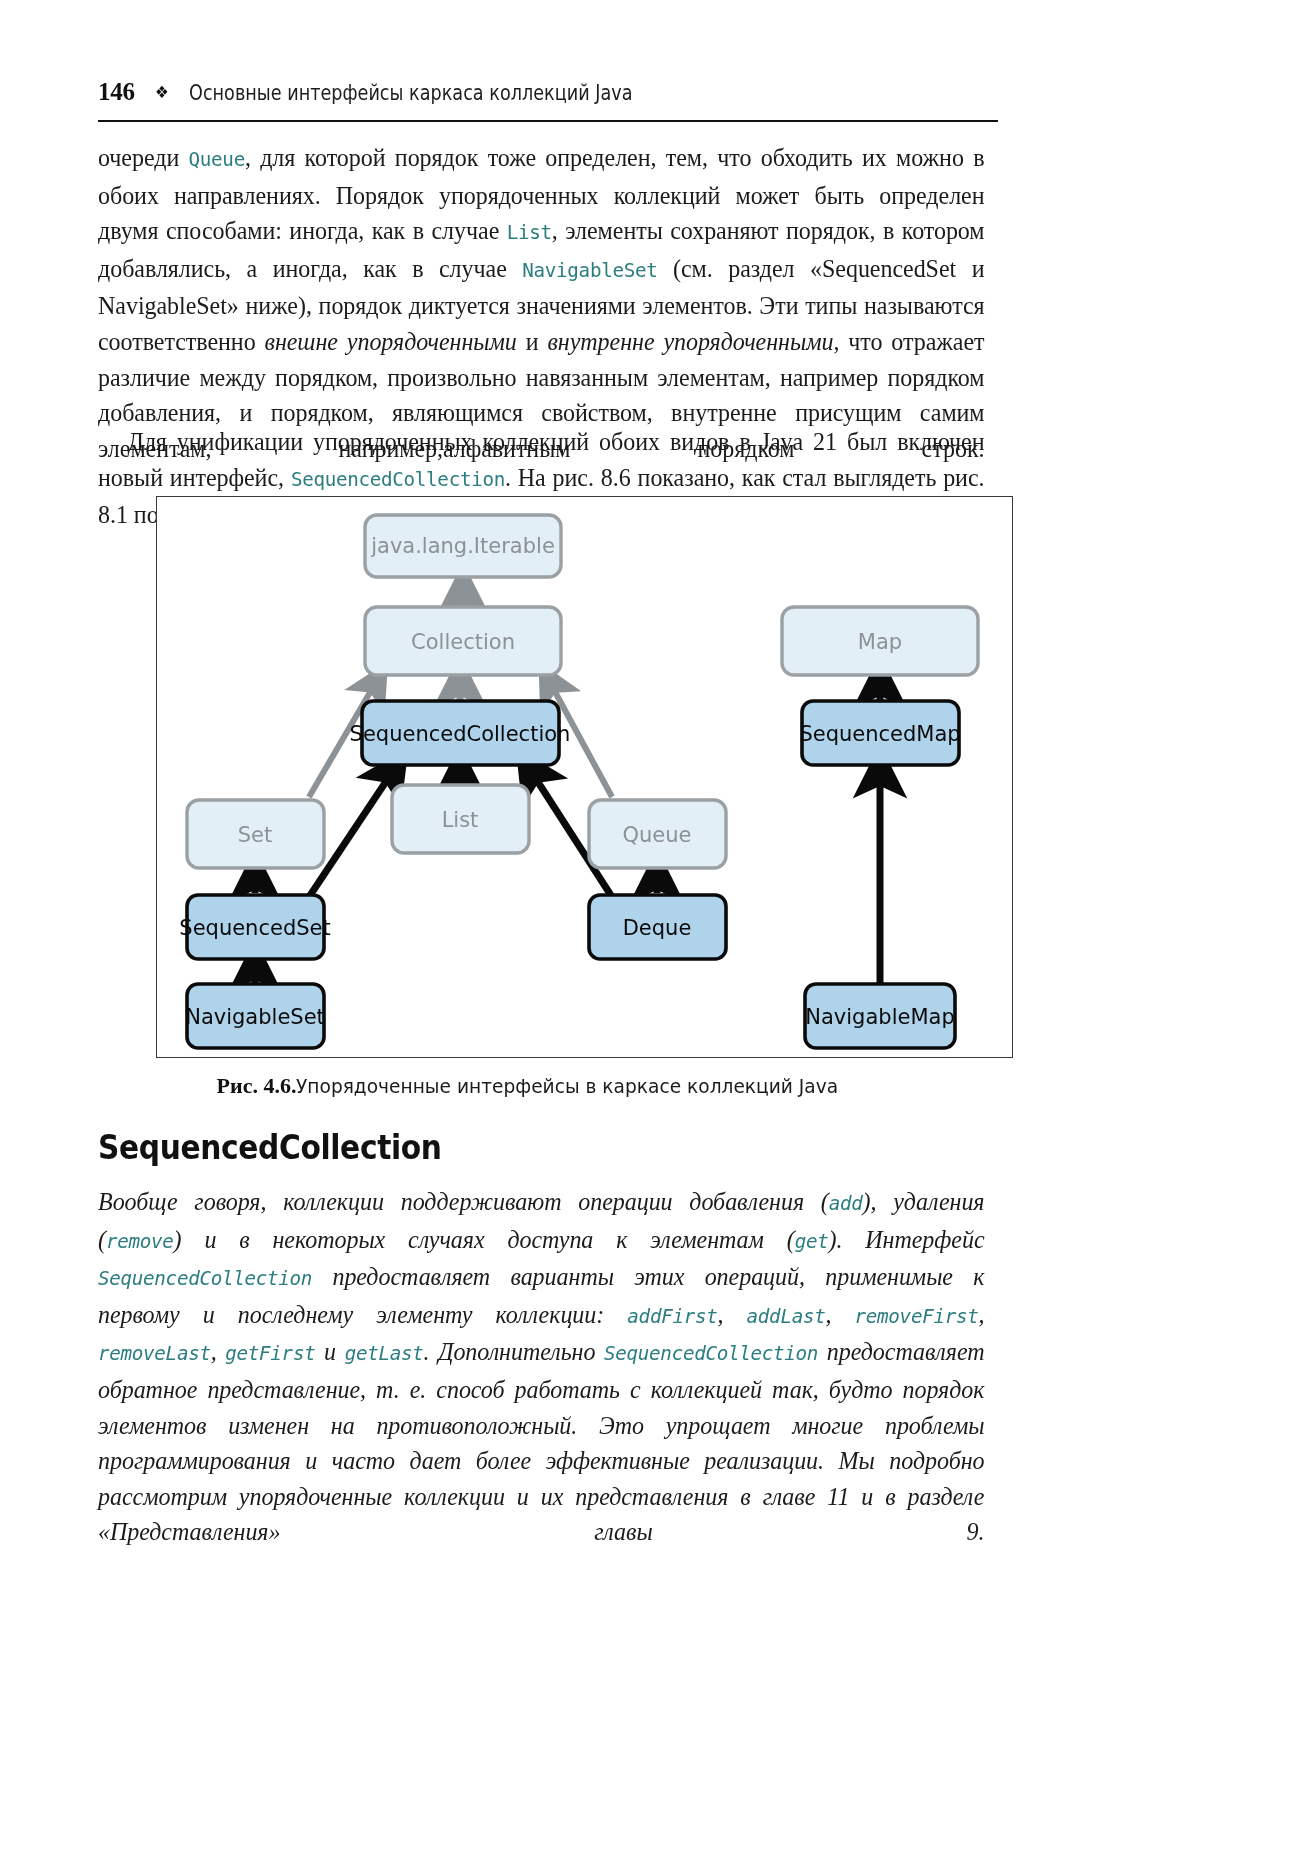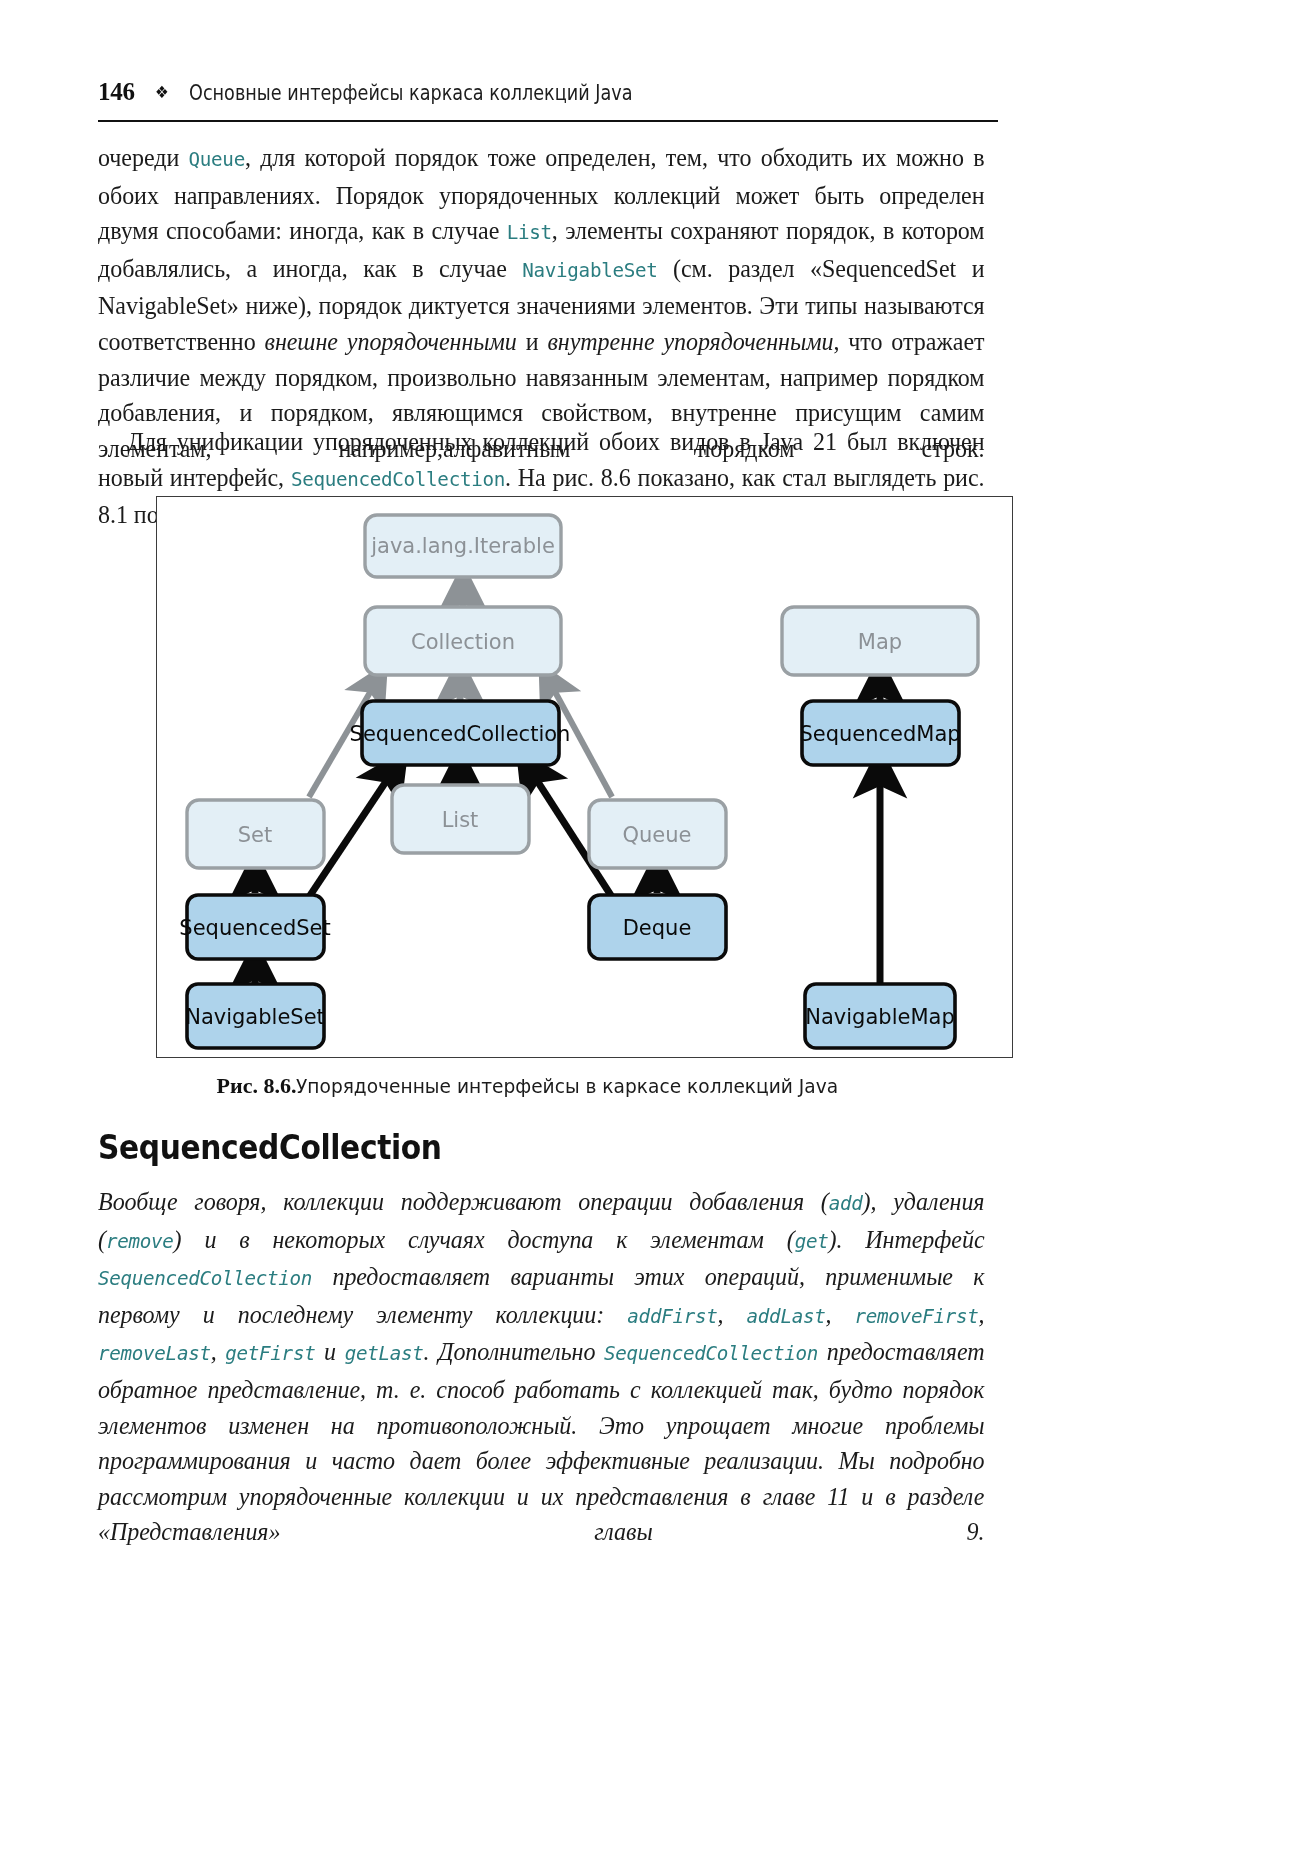--- a/index.html
+++ b/index.html
@@ -277,21 +277,21 @@
         <g>
           <rect x="648" y="487" width="150" height="64" rx="11" ry="11" fill="#aed3eb" stroke="#0a0a0a" stroke-width="3.6"></rect>
           <text class="lbl-dark" x="723" y="527" text-anchor="middle">NavigableMap</text>
         </g>
 
       </g>
     </svg>
   </div>
 
   <div class="caption">
-    <span class="cap-num">Рис. 8.6.</span><span class="cap-text"> Упорядоченные интерфейсы в каркасе коллекций Java</span>
+    <span class="cap-num">Рис. 4.6.</span><span class="cap-text"> Упорядоченные интерфейсы в каркасе коллекций Java</span>
   </div>
 
   <h2 class="sect">SequencedCollection</h2>
 
   <div class="col" style="top:1184px;font-style:italic;">
     <p class="body last-justify"><span>Вообще говоря, коллекции поддерживают операции добавления (</span><code class="code">add</code><span>), удаления (</span><code class="code">remove</code><span>) и в некоторых случаях доступа к элементам (</span><code class="code">get</code><span>). Интерфейс </span><code class="code">SequencedCollection</code><span> предоставляет варианты этих операций, применимые к первому и последнему элементу коллекции: </span><code class="code">addFirst</code><span>, </span><code class="code">addLast</code><span>, </span><code class="code">removeFirst</code><span>, </span><code class="code">removeLast</code><span>, </span><code class="code">getFirst</code><span> и </span><code class="code">getLast</code><span>. Дополнительно </span><code class="code">SequencedCollection</code><span> предоставляет обратное представление, т. е. способ работать с коллекцией так, будто порядок элементов изменен на противоположный. Это упрощает многие проблемы программирования и часто дает более эффективные реализации. Мы подробно рассмотрим упорядоченные коллекции и их представления в главе 11 и в разделе «Представления» главы 9.</span></p>
   </div>
 
 </div>
 

